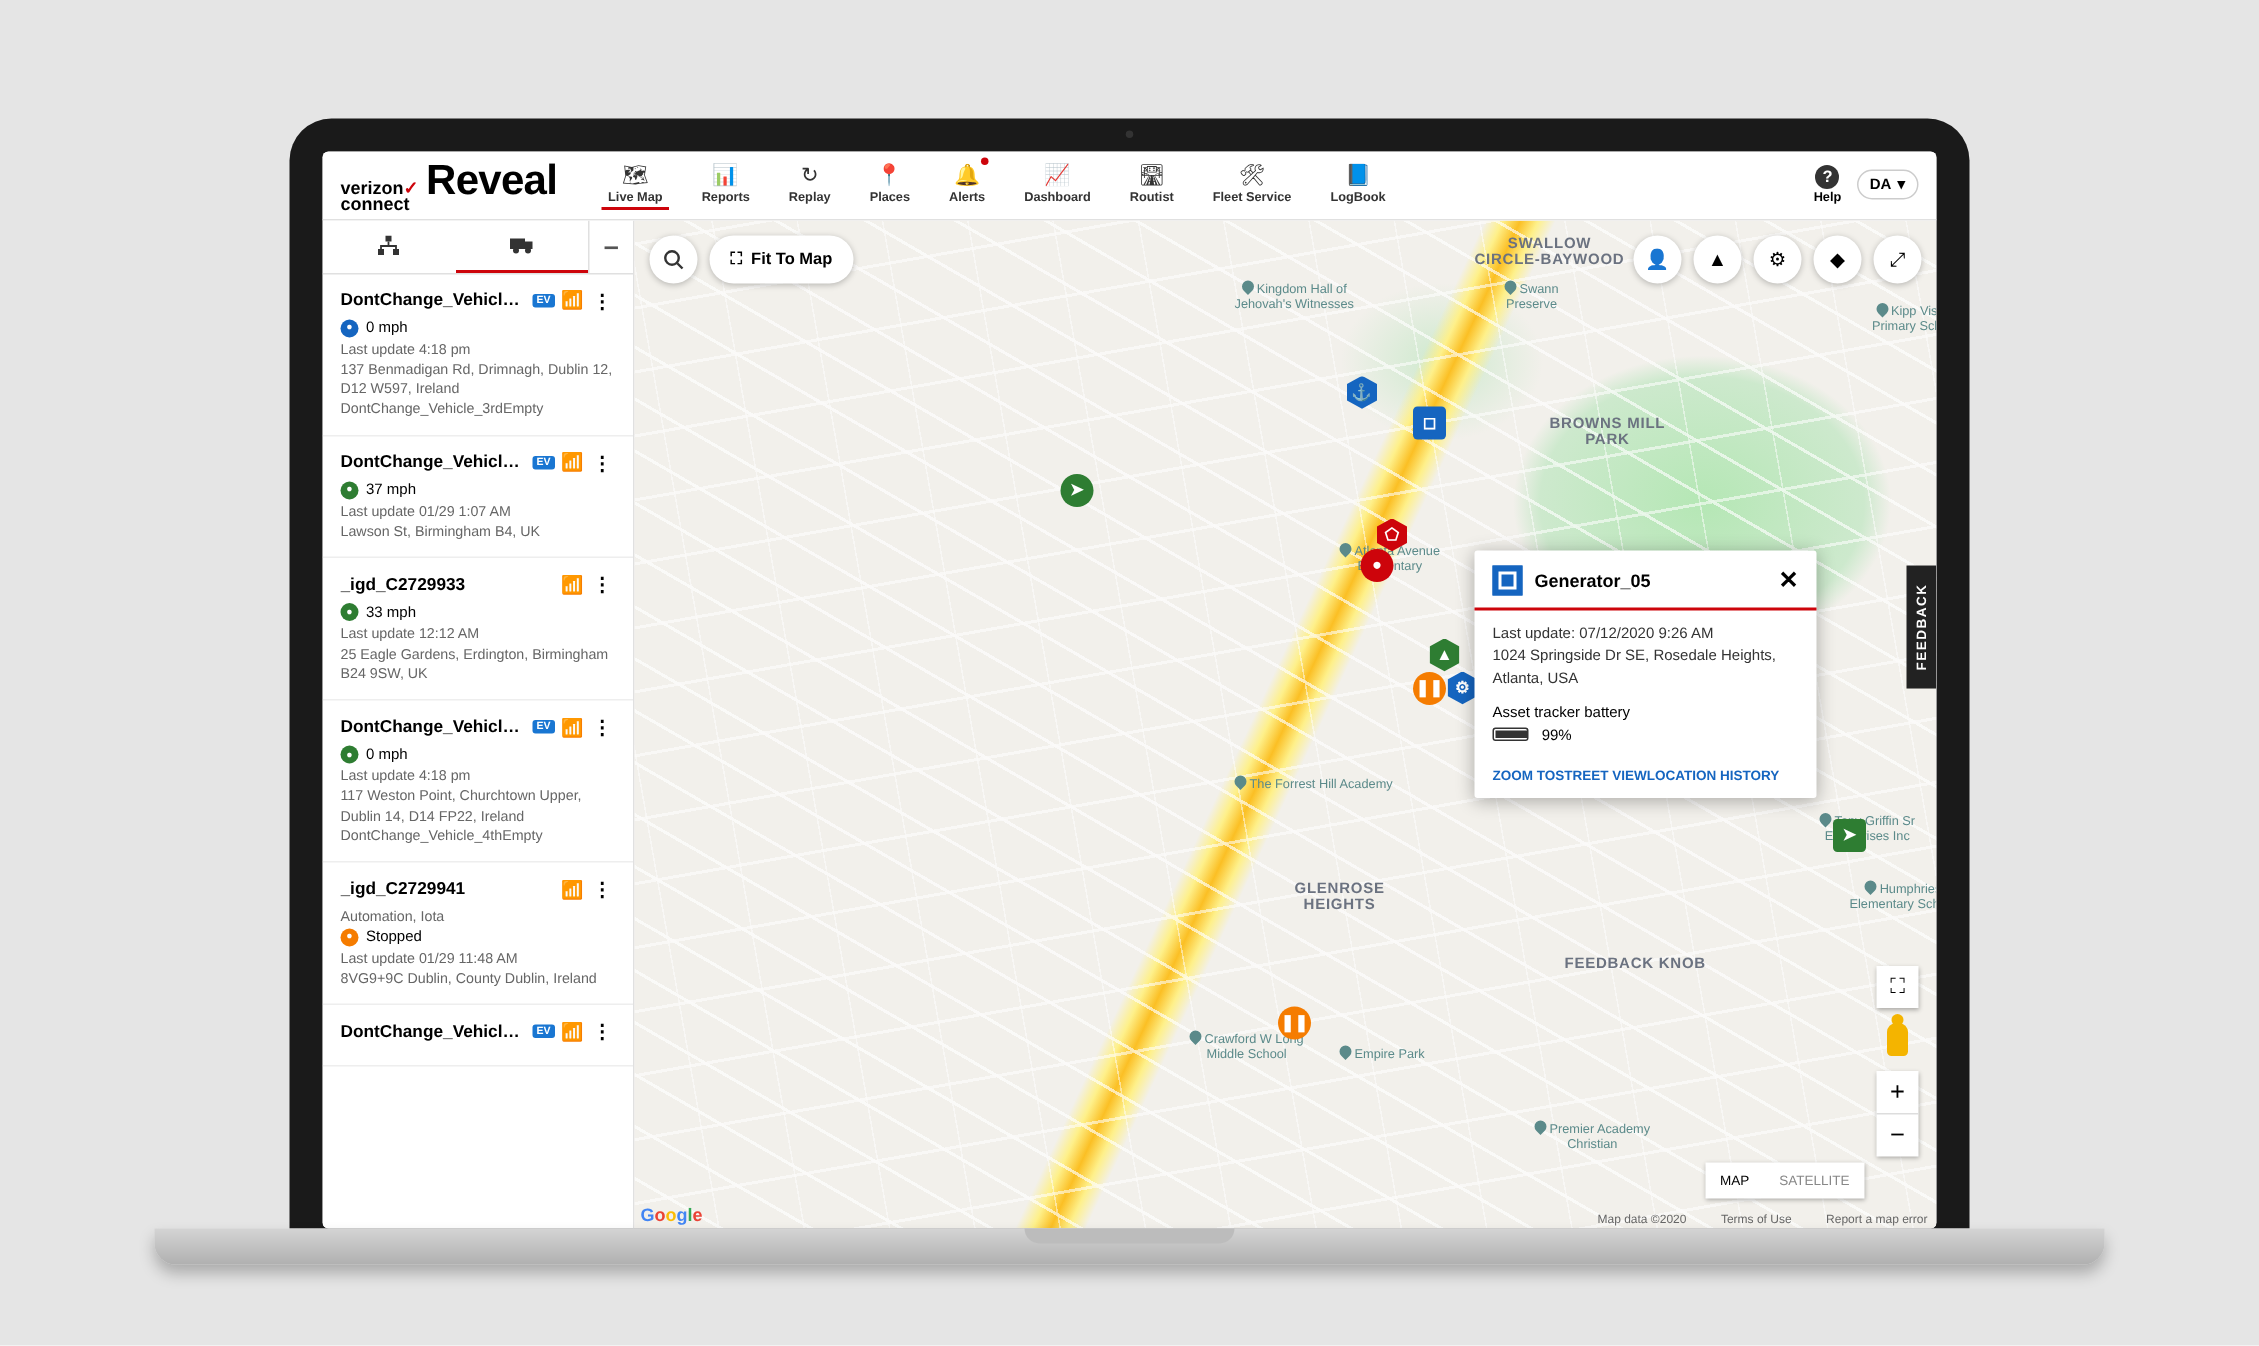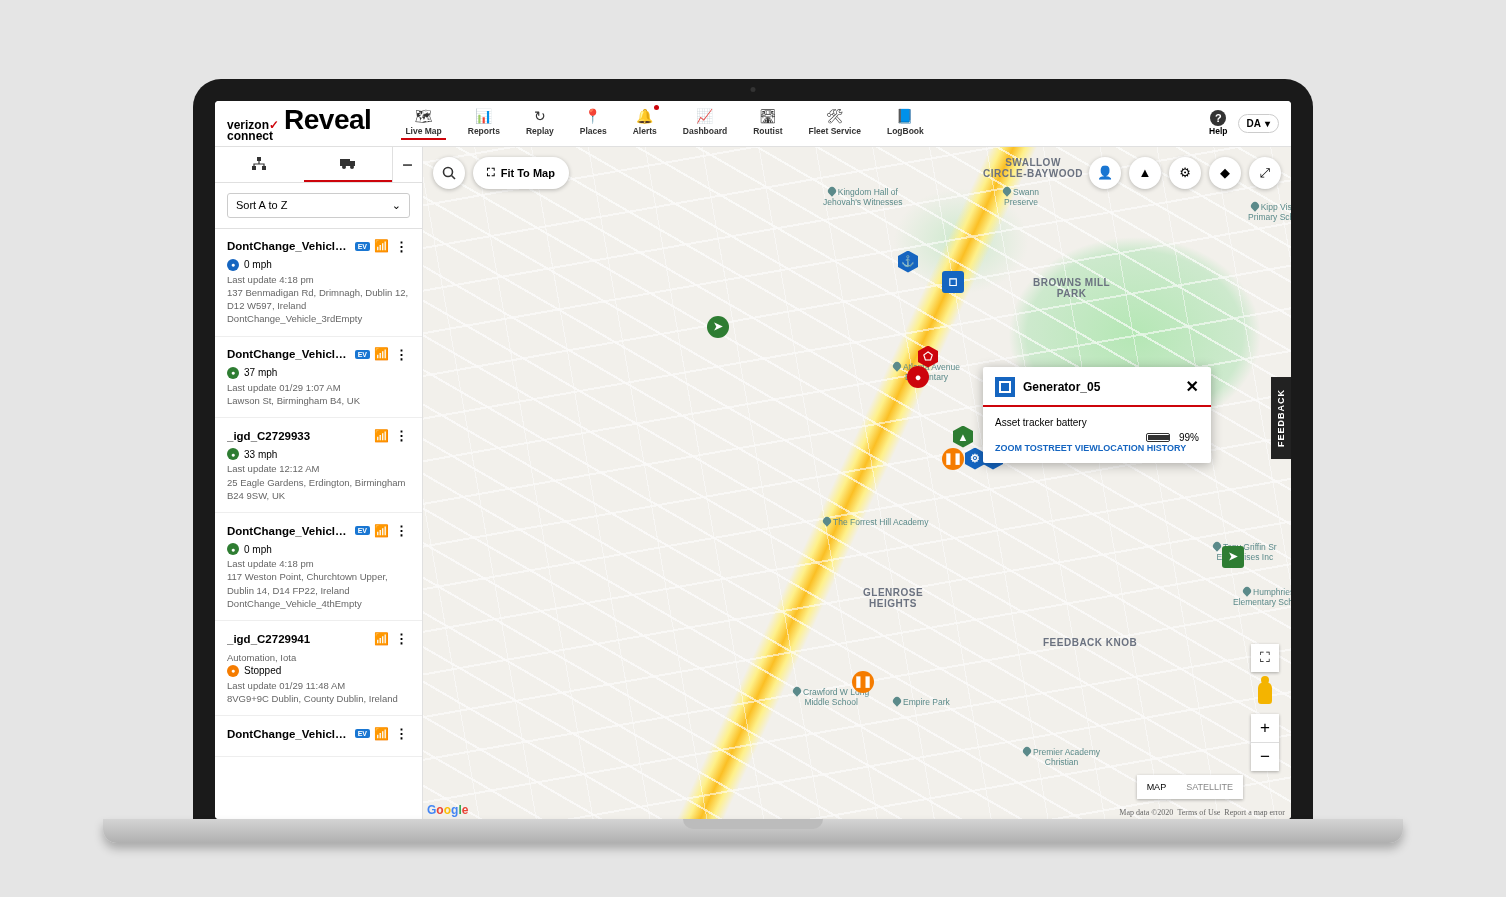--- a/index.html
+++ b/index.html
@@ -430,21 +430,21 @@
   content: "";
   position: absolute;
   left: 1px;
   top: 1px;
   bottom: 1px;
   width: 95%;
   background: #333;
 }
 .popup-actions {
   display: flex;
-  margin-top: 0;
+  margin-top: 16px;
 }
 .popup-actions span {
   font-size: 9px;
   font-weight: 700;
   color: #1565c0;
   cursor: pointer;
 }
 
 .feedback-tab {
   position: absolute;
@@ -526,22 +526,21 @@
 .map-type span { padding: 7px 10px; cursor: pointer; }
 .map-type span.active { color: #000; }
 .map-type span:not(.active) { color: #888; }
 .map-attrib {
   position: absolute;
   right: 6px;
   bottom: 2px;
   font-size: 8px;
   color: #666;
   display: flex;
-  gap: 4px;
-  font-family: Liberation Serif, serif;
+  gap: 23px;
 }
 .map-attrib span { cursor: pointer; }
 .google-logo {
   position: absolute;
   left: 4px;
   bottom: 2px;
   font-size: 12px;
   font-weight: 600;
 }
 .google-logo span:nth-child(1){color:#4285F4}
@@ -633,26 +632,20 @@
           </div>
           <div class="stab active">
             <svg width="18" height="14" viewBox="0 0 18 14">
                 <rect x="1" y="3" width="10" height="7" fill="#333"></rect>
                 <rect x="11" y="5" width="5" height="5" fill="#333"></rect>
                 <circle cx="5" cy="11" r="2" fill="#333"></circle>
                 <circle cx="13" cy="11" r="2" fill="#333"></circle>
               </svg>
           </div>
           <div class="stab-collapse">–</div>
-        </div>
-        <div class="sort-row">
-          <div class="sort-select">
-            <span>Sort A to Z</span>
-            <span>⌄</span>
-          </div>
         </div>
         <div class="vehicle-list" id="vehicle-list">
             <div class="vitem">
               <div class="vitem-head">
                 <span class="vname">DontChange_Vehicle_3rdE...</span>
                 <span class="vbadge">EV</span>
                 <span class="vbars">📶</span>
                 <span class="vmore">⋮</span>
               </div>
               <div class="vstatus">
@@ -796,23 +789,27 @@
             </div>
         </div>
 
         <div class="popup">
           <div class="popup-head">
             <div class="popup-icon"></div>
             <div class="popup-title">Generator_05</div>
             <div class="popup-close">✕</div>
           </div>
           <div class="popup-rule"></div>
+          <div class="popup-body">
+            <div>Last update: 07/12/2020 9:26 AM</div>
+            <div>1024 Springside Dr SE, Rosedale Heights, Atlanta, USA</div>
+          </div>
           <div class="popup-battery">
             <div>Asset tracker battery</div>
-            <div style="margin-top:4px;text-align:right;">
+            <div style="margin-top:4px;">
               <span class="batt-bar"></span>
               <span>99%</span>
             </div>
           </div>
           <div class="popup-actions">
             <span>ZOOM TO</span>
             <span>STREET VIEW</span>
             <span>LOCATION HISTORY</span>
           </div>
         </div>

